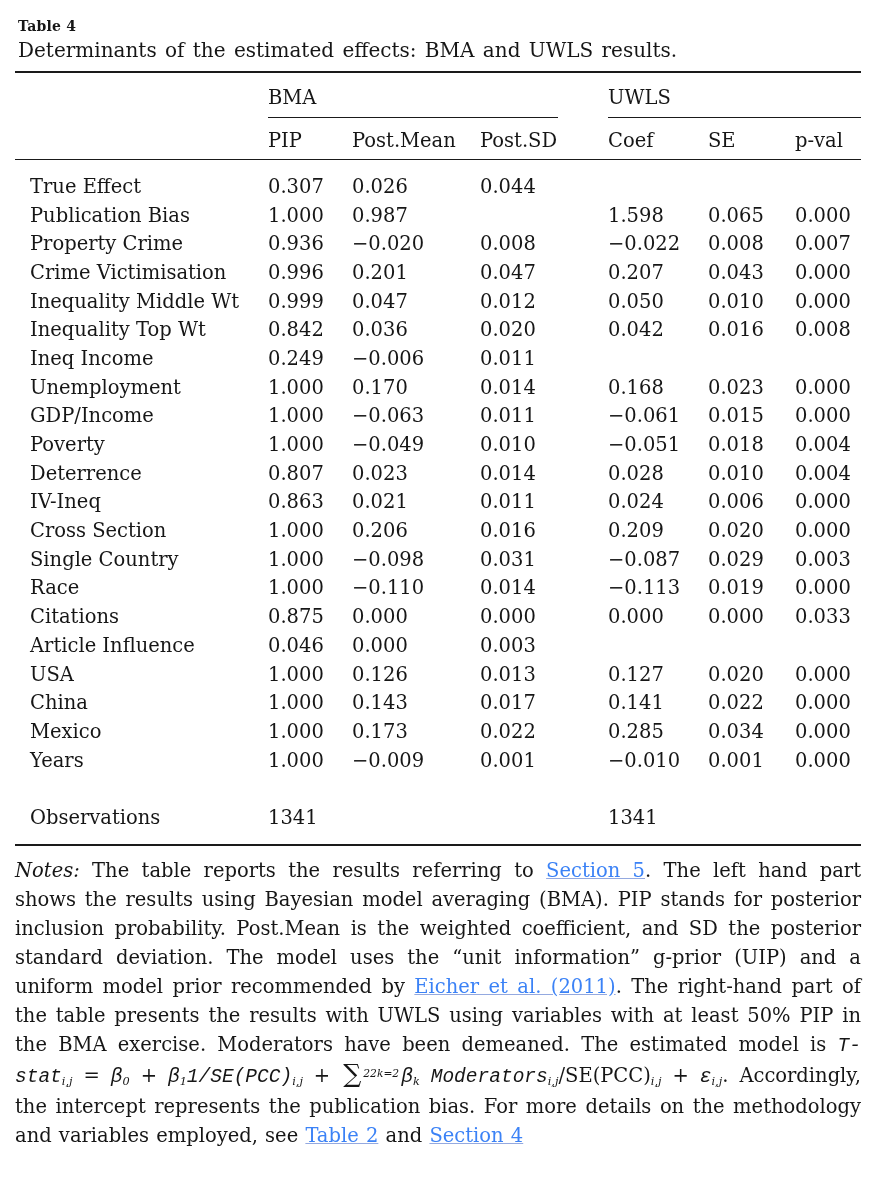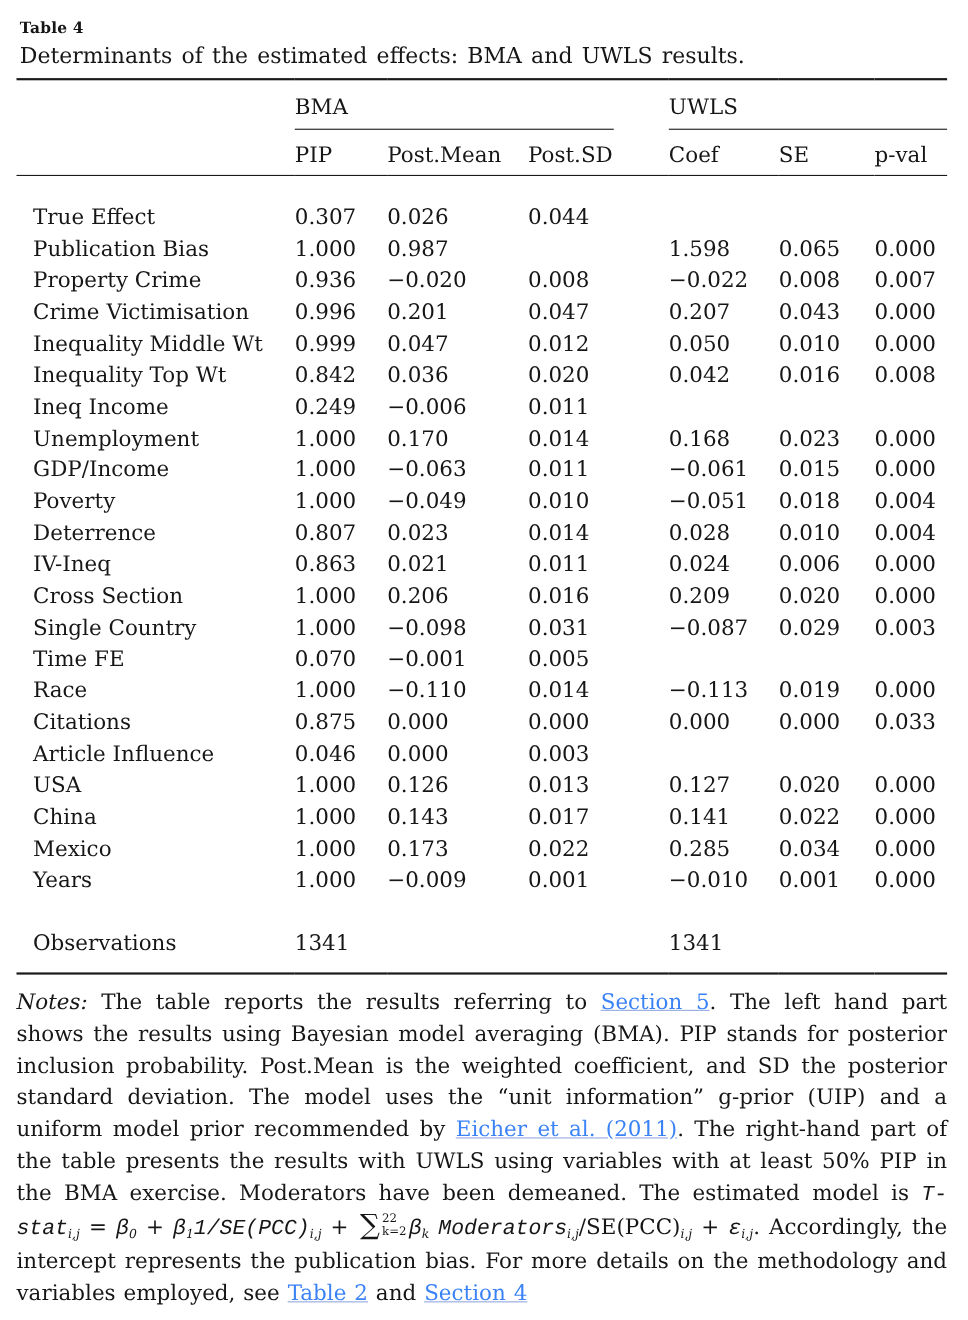--- a/index.html
+++ b/index.html
@@ -10,33 +10,33 @@
   table{border-collapse:collapse;table-layout:fixed;width:846px;
         border-top:2.4px solid #1a1a1a;border-bottom:2.4px solid #1a1a1a;font-size:19.5px;}
   col.c-label{width:253px;} col.c-pip{width:84px;} col.c-pmean{width:128px;}
   col.c-psd{width:128px;} col.c-coef{width:100px;} col.c-se{width:87px;} col.c-pval{width:66px;}
   th,td{padding:0;text-align:left;font-weight:normal;vertical-align:middle;white-space:nowrap;}
   tr.group-row th{height:41px;position:relative;vertical-align:middle;padding-top:4px;}
   .grule{position:absolute;bottom:0;left:0;border-bottom:1.7px solid #1a1a1a;}
   .grule.bma{right:50px;} .grule.uwls{right:0;}
   tr.colhead-row th{height:38px;border-bottom:1.7px solid #1a1a1a;vertical-align:middle;padding-top:3px;}
   tbody td{height:28.7px;}
-  tbody tr:first-child td{padding-top:23px;}
+  tbody tr:first-child td{padding-top:12px;}
   td.lbl{padding-left:15px;}
   tr.spacer td{height:29px;}
   tr.obs-row td{height:29px;}
   tbody tr:last-child td{padding-bottom:12px;}
   .notes{font-size:19.5px;line-height:29px;text-align:justify;margin:10px 0 0 0;word-spacing:1px;}
   .notes i{font-style:italic;}
   .notes a{color:#3b82f6;text-decoration:underline;text-decoration-color:#94a9e0;cursor:pointer;}
   sub{font-size:0.58em;font-style:italic;vertical-align:-0.3em;line-height:0;}
   .bigop{display:inline-flex;align-items:center;margin:0 2px;}
   .bigop .sigma{font-size:1.3em;line-height:.8;font-style:normal;}
-  .bigop .lims{display:inline-flex;flex-direction:column;font-size:0.55em;line-height:1.15;
-               margin-left:2px;transform:translateY(1px);}
+  .bigop .lims{display:inline-flex;flex-direction:row;font-size:0.55em;line-height:1.15;
+               font-style:italic;margin-left:2px;transform:translateY(1px);}
   .fr{font-style:italic;font-family:Liberation Mono, monospace;}
 </style>
 </head>
 <body>
 
 <div class="page">
 
   <div class="tbl-title">Table 4</div>
   <div class="tbl-subtitle">Determinants of the estimated effects: BMA and UWLS results.</div>
 
@@ -193,29 +193,20 @@
         <tr>
           <td class="lbl">Single Country</td>
           <td>1.000</td>
           <td>−0.098</td>
           <td>0.031</td>
           <td>−0.087</td>
           <td>0.029</td>
           <td>0.003</td>
         </tr>
         <tr>
-          <td class="lbl">Time FE</td>
-          <td>0.070</td>
-          <td>−0.001</td>
-          <td>0.005</td>
-          <td></td>
-          <td></td>
-          <td></td>
-        </tr>
-        <tr>
           <td class="lbl">Race</td>
           <td>1.000</td>
           <td>−0.110</td>
           <td>0.014</td>
           <td>−0.113</td>
           <td>0.019</td>
           <td>0.000</td>
         </tr>
         <tr>
           <td class="lbl">Citations</td>

